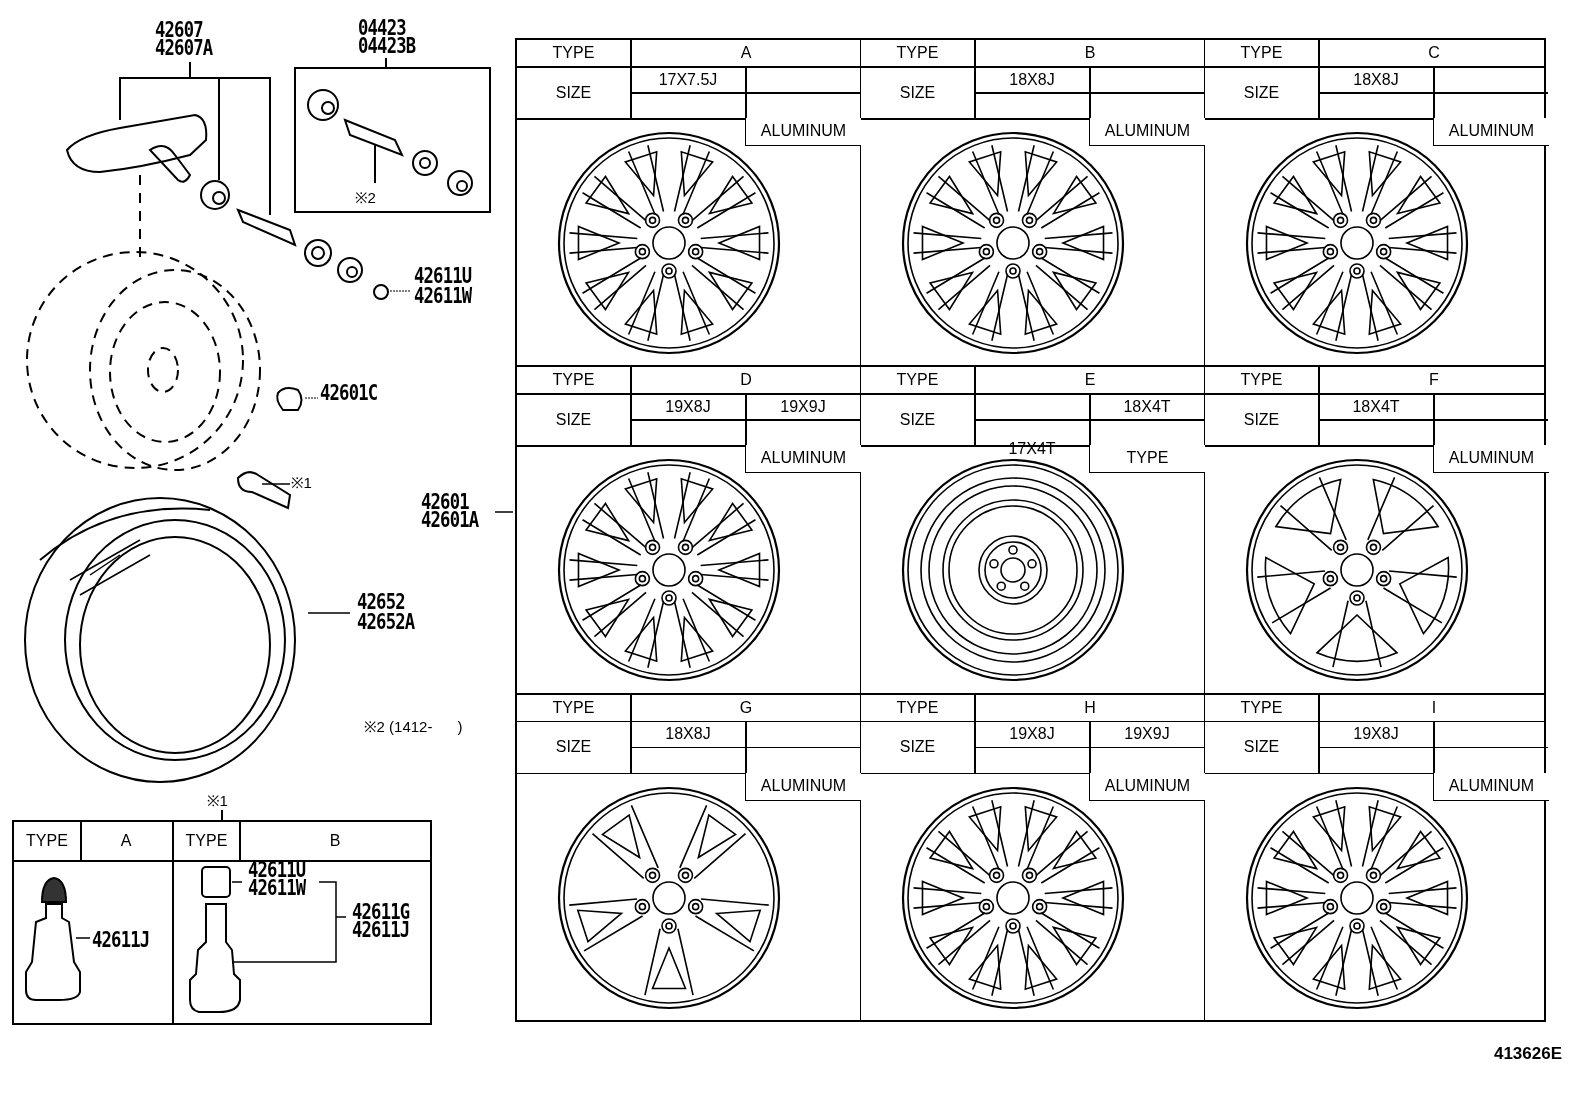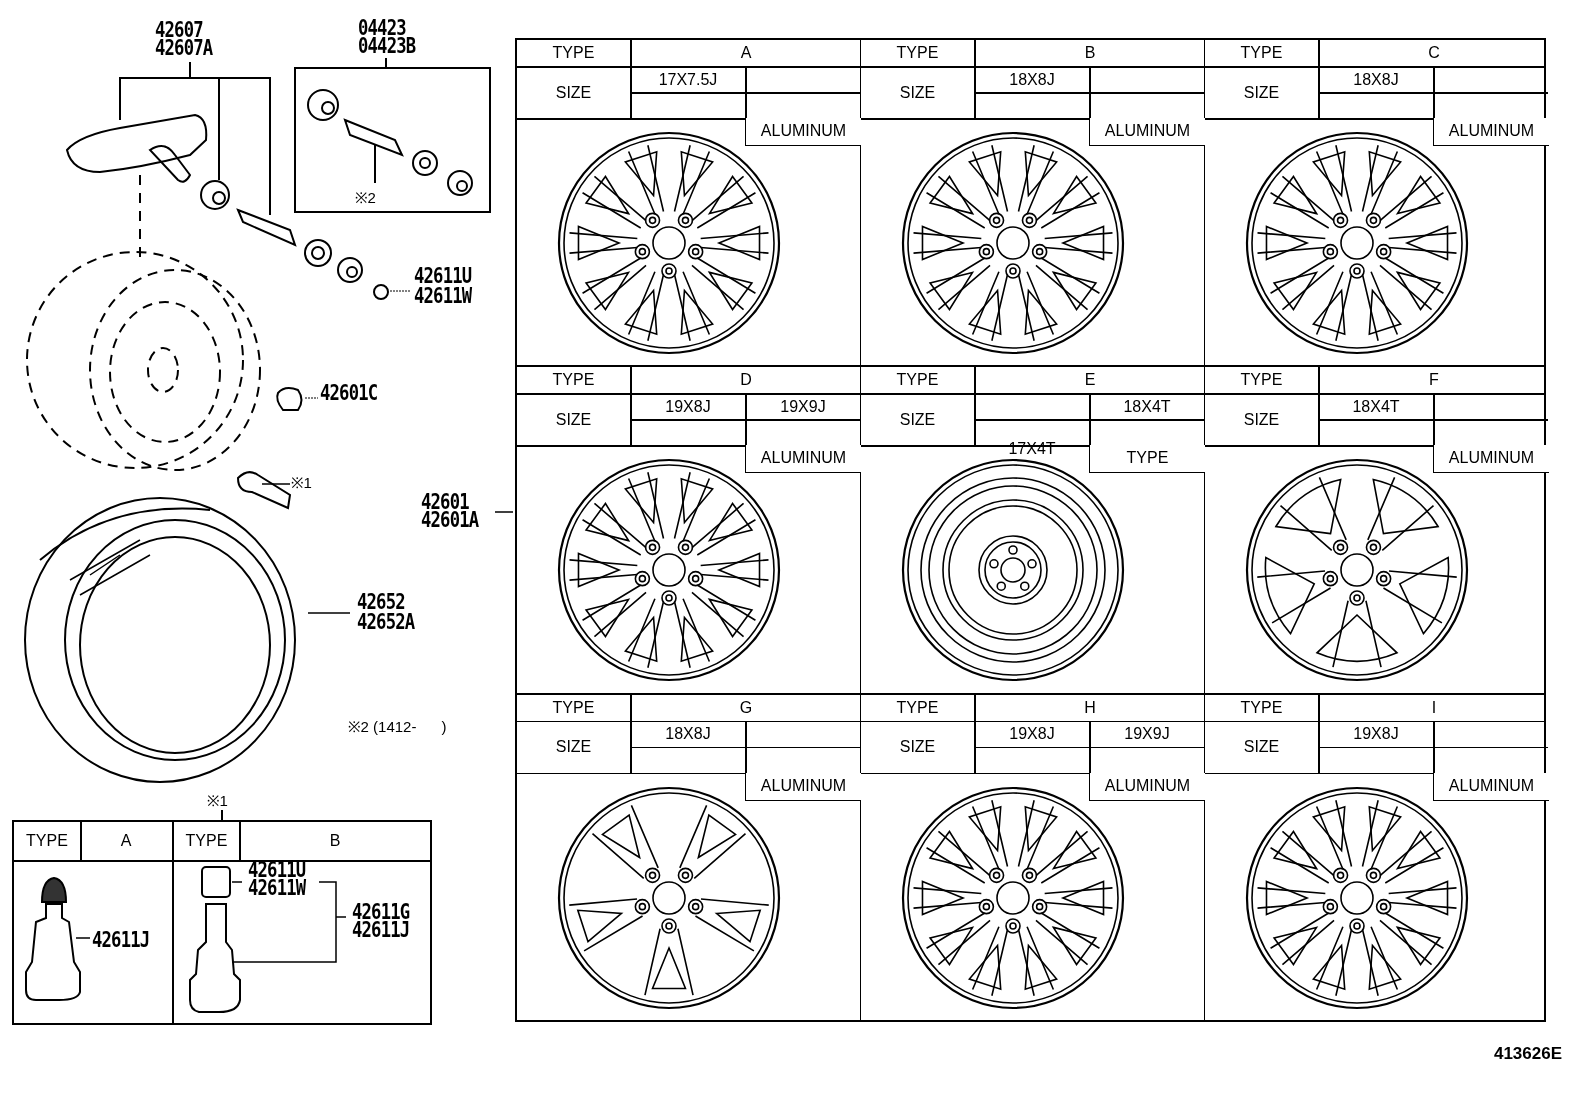--- a/index.html
+++ b/index.html
@@ -84,21 +84,21 @@
 <div class="pn" style="left:358px;top:36px">04423B</div>
 <div class="note" style="left:355px;top:187px">※2</div>
 <div class="pn" style="left:414px;top:266px">42611U</div>
 <div class="pn" style="left:414px;top:286px">42611W</div>
 <div class="pn" style="left:320px;top:383px">42601C</div>
 <div class="note" style="left:291px;top:472px">※1</div>
 <div class="pn" style="left:421px;top:492px">42601</div>
 <div class="pn" style="left:421px;top:510px">42601A</div>
 <div class="pn" style="left:357px;top:592px">42652</div>
 <div class="pn" style="left:357px;top:612px">42652A</div>
-<div class="note" style="left:348px;top:716px">※2 (1412-      )</div>
+<div class="note" style="left:364px;top:716px">※2 (1412-      )</div>
 
 <div class="note" style="left:207px;top:790px">※1</div>
 <div class="vtable">
   <div class="ln" style="left:0;top:38px;width:416px;height:1.5px"></div>
   <div class="ln" style="left:158px;top:0;width:2px;height:201px"></div>
   <div class="ln" style="left:66px;top:0;width:1.5px;height:38px"></div>
   <div class="ln" style="left:225px;top:0;width:1.5px;height:38px"></div>
   <div class="hd" style="left:0;top:0;width:66px;height:38px">TYPE</div>
   <div class="hd" style="left:66px;top:0;width:92px;height:38px">A</div>
   <div class="hd" style="left:160px;top:0;width:65px;height:38px">TYPE</div>

